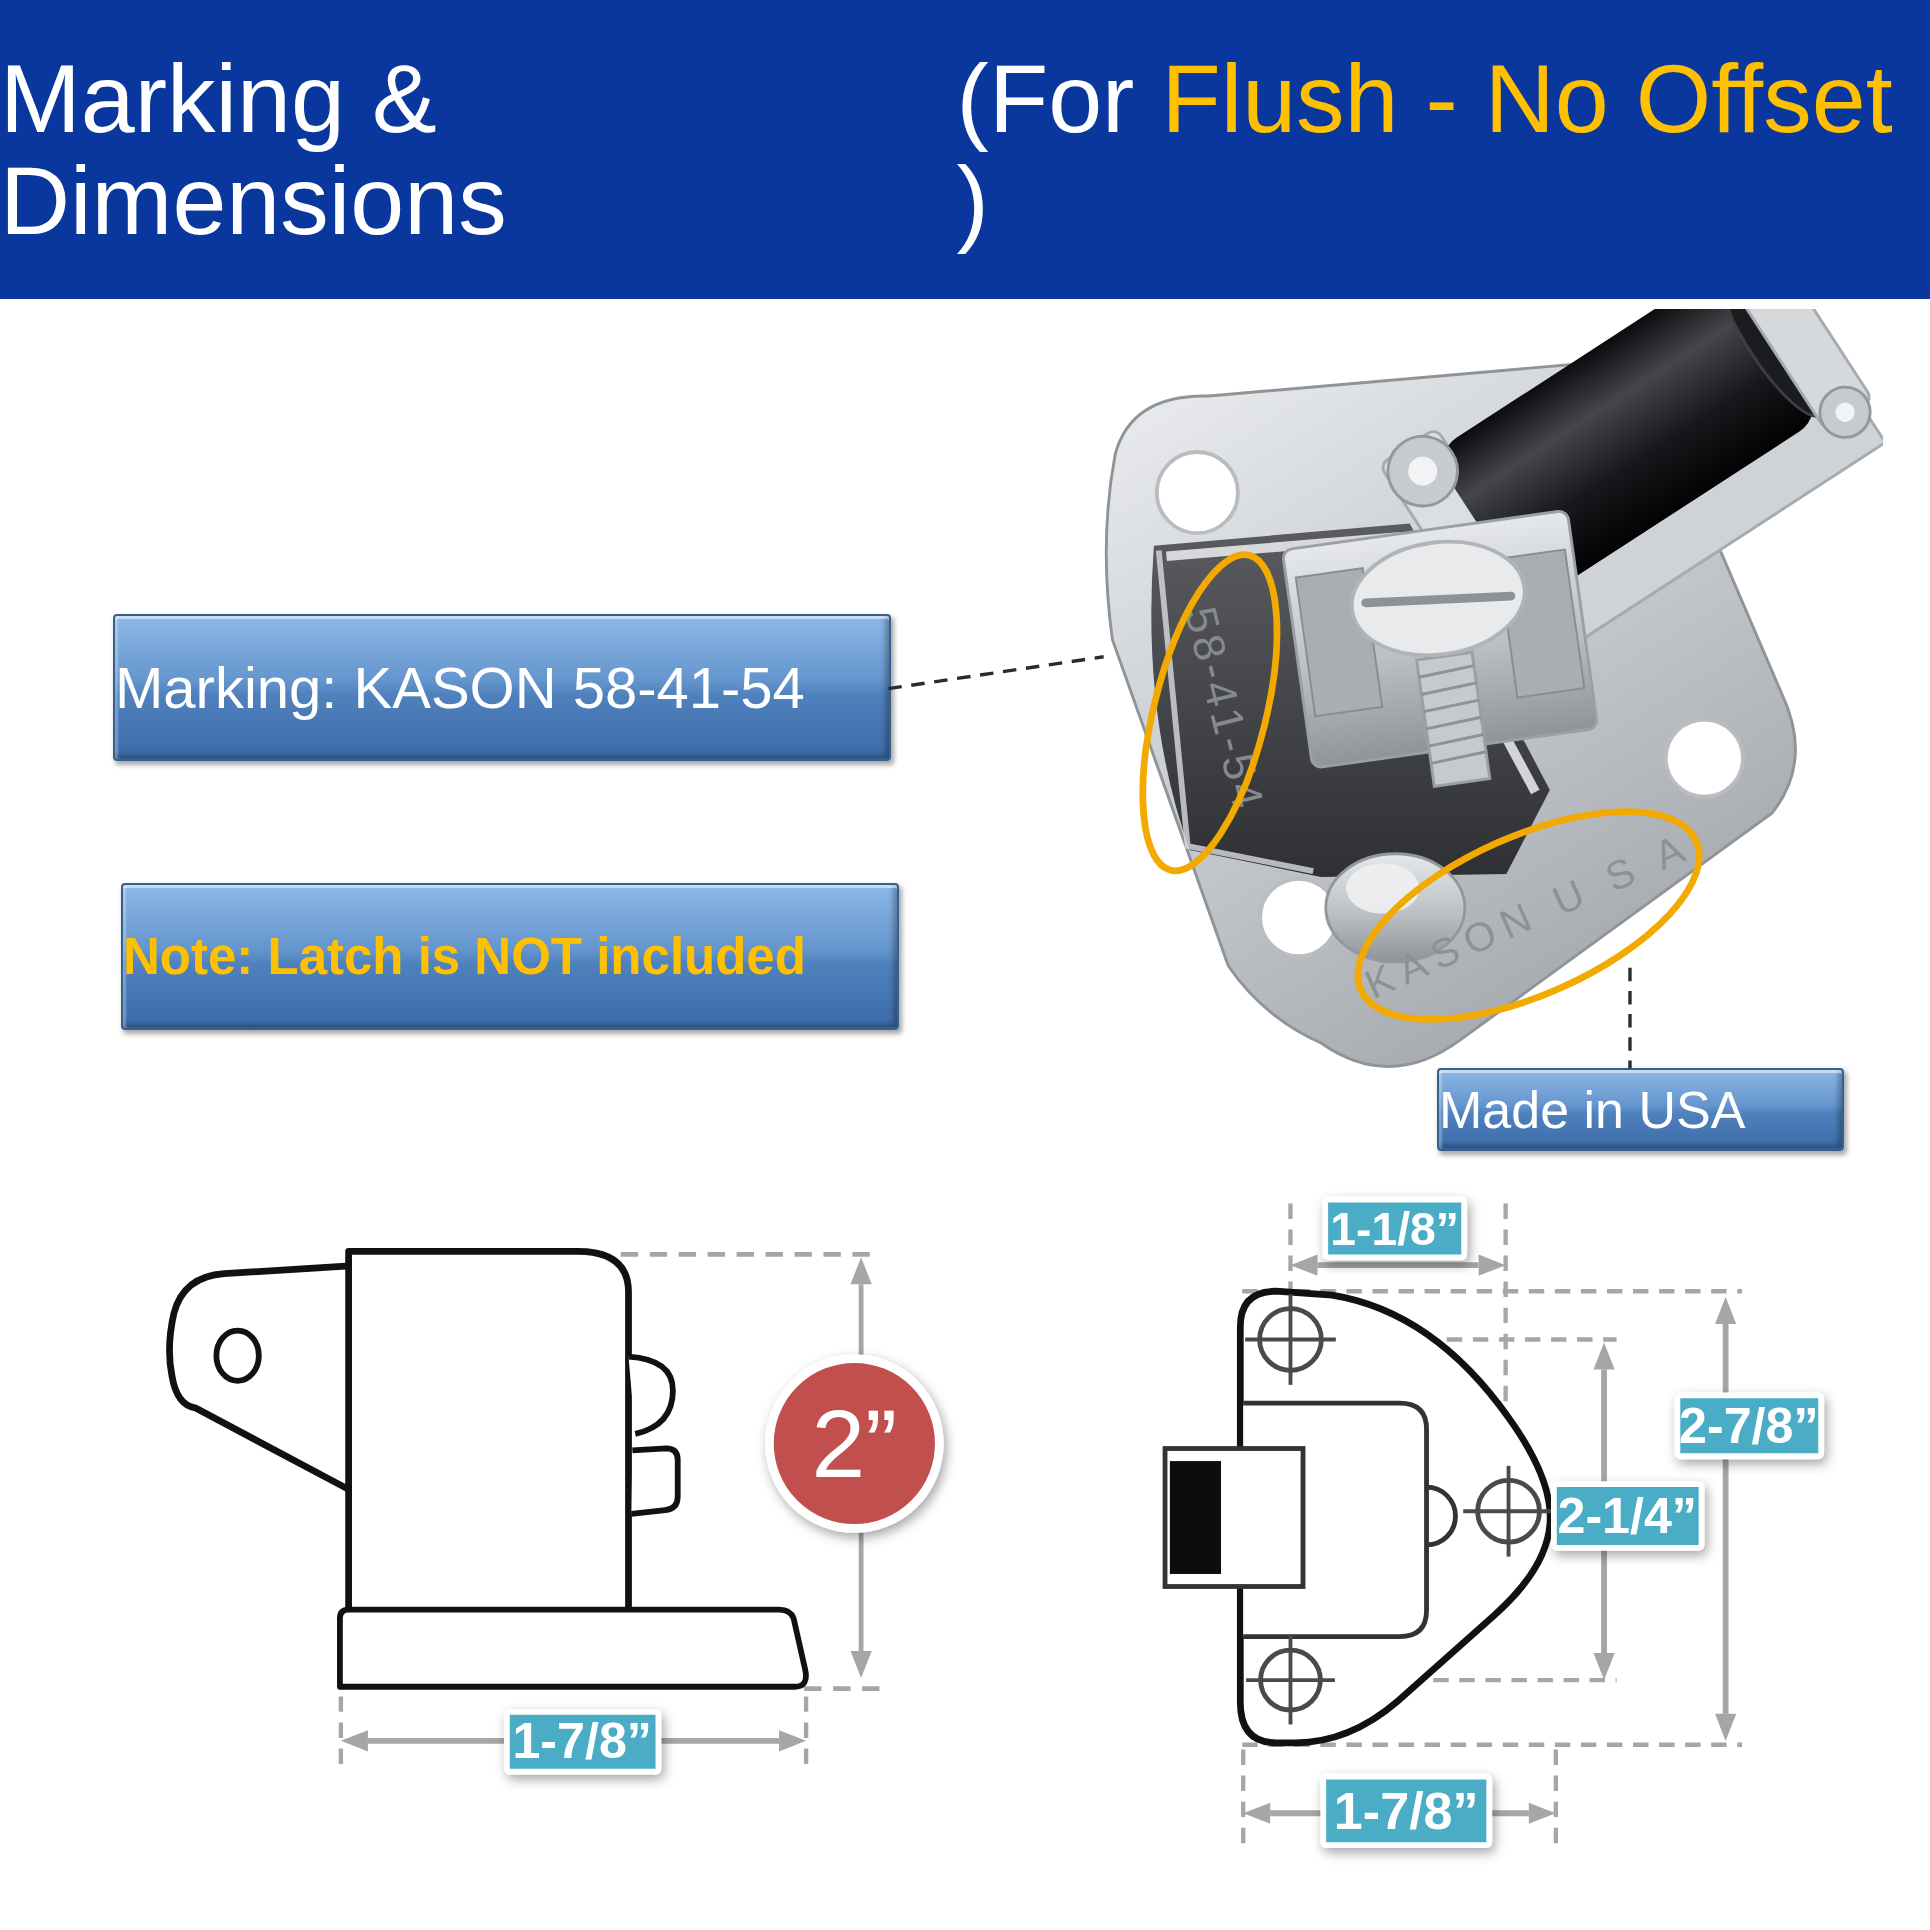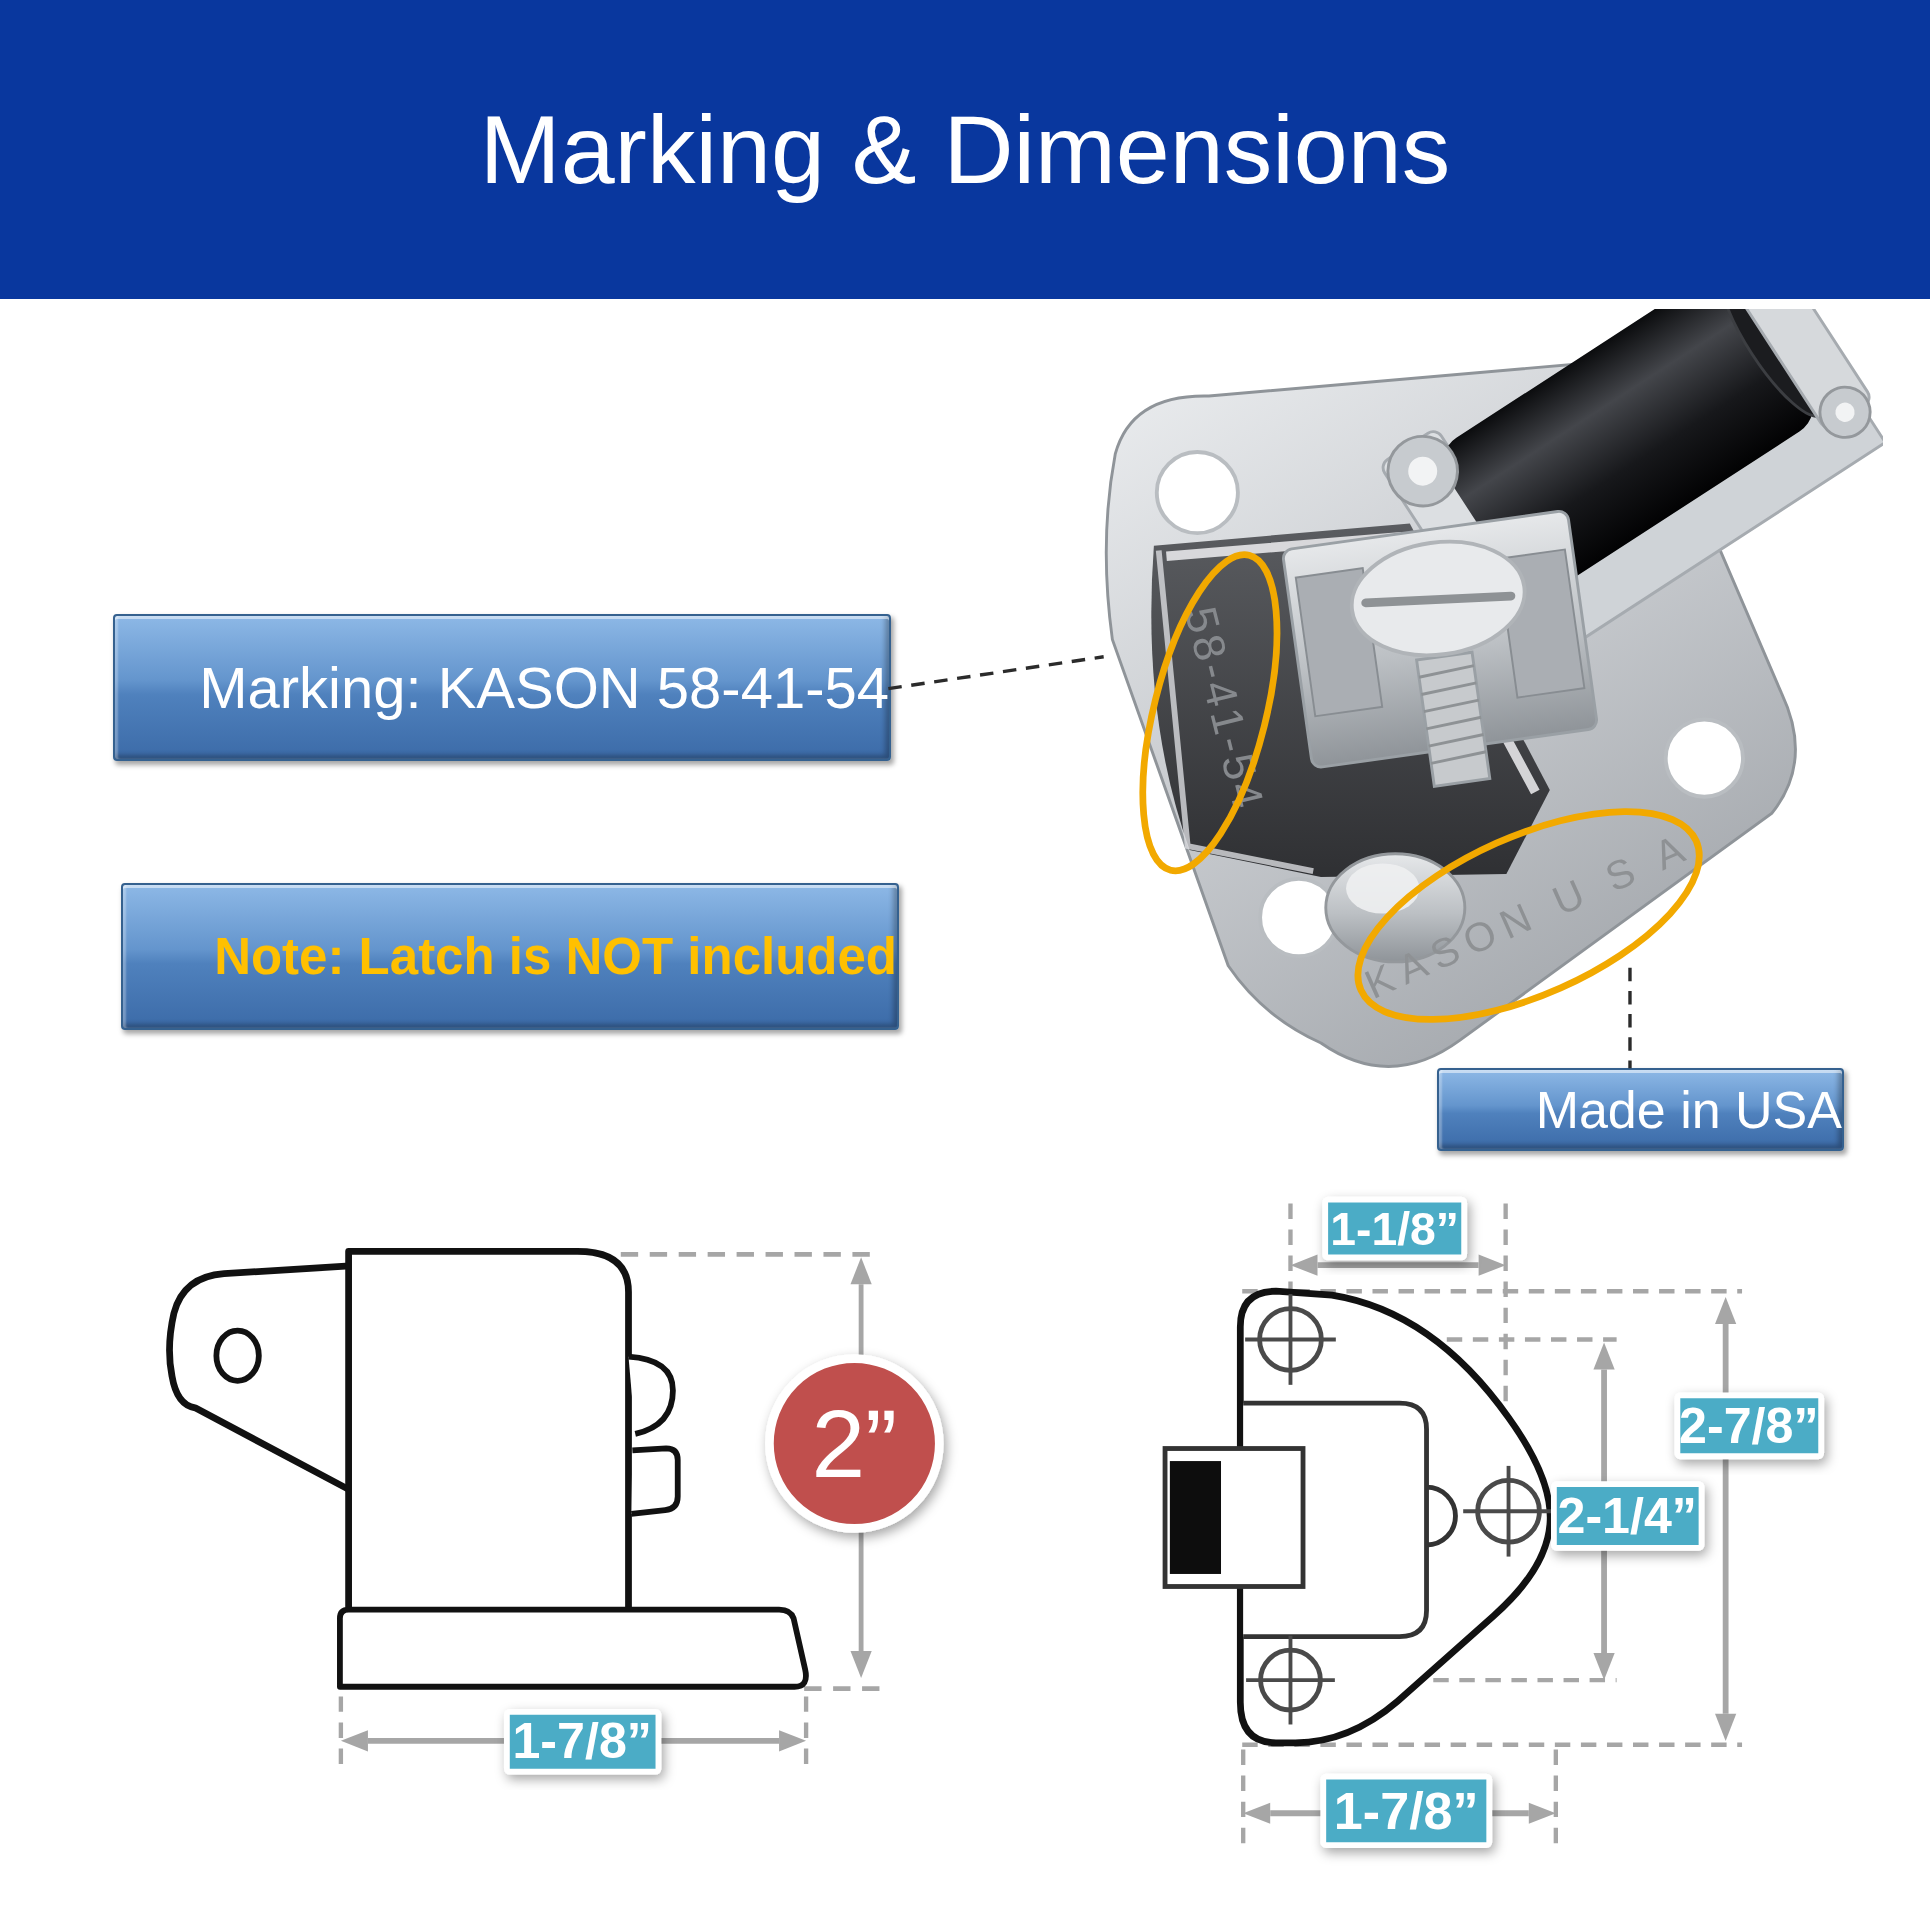--- a/index.html
+++ b/index.html
@@ -5,38 +5,39 @@
   html,body{margin:0;padding:0;background:#ffffff;}
   .page{position:relative;width:1930px;height:1930px;background:#ffffff;overflow:hidden;
         font-family:"Liberation Sans", sans-serif;}
   
   .header{position:absolute;left:0;top:0;width:1930px;height:299px;background:#09379E;
           display:flex;align-items:center;justify-content:center;gap:7.7px;}
   .header .line1{color:#ffffff;font-size:97px;line-height:1.05;}
   .header .line2{color:#ffffff;font-size:97px;line-height:1.05;}
   .header .hl{color:#FFC000;}
   
-  .bluebox{position:absolute;display:flex;align-items:center;justify-content:flex-end;
+  .bluebox{position:absolute;display:flex;align-items:center;justify-content:flex-start;
            background:linear-gradient(180deg,#8db8e6 0%,#6495cd 45%,#4f81bd 55%,#3c6ba8 100%);
            border:2.9px solid #35618f;border-radius:3.9px;
            box-shadow:inset 0 2.9px 0 rgba(255,255,255,.5),inset 2.9px 0 1.9px rgba(255,255,255,.3),
                       inset -3.9px -3.9px 4.8px rgba(0,0,0,.28),2.9px 3.9px 5.8px rgba(0,0,0,.35);}
   .box-marking{left:113px;top:614px;width:774px;height:143px;color:#ffffff;font-size:58px;}
   .box-note{left:113px;top:883px;width:774px;height:143px;color:#FFC000;font-size:51px;font-weight:bold;margin-left:8px;}
   .box-made{left:1437px;top:1068px;width:403px;height:79px;color:#ffffff;font-size:52px;}
   svg{position:absolute;}
   .badge-text{font-weight:bold;fill:#ffffff;}
 </style>
 </head>
 <body>
 
 <div class="page">
 
   <div class="header">
     <div class="line1">Marking &amp; Dimensions</div>
+    <div class="line2"><span>(For </span><span class="hl">Flush - No Offset</span><span> )</span></div>
   </div>
 
   <div class="bluebox box-marking">
     <span>Marking: KASON 58-41-54</span>
   </div>
   <div class="bluebox box-note">
     <span>Note: Latch is NOT included</span>
   </div>
   <div class="bluebox box-made">
     <span>Made in USA</span>

